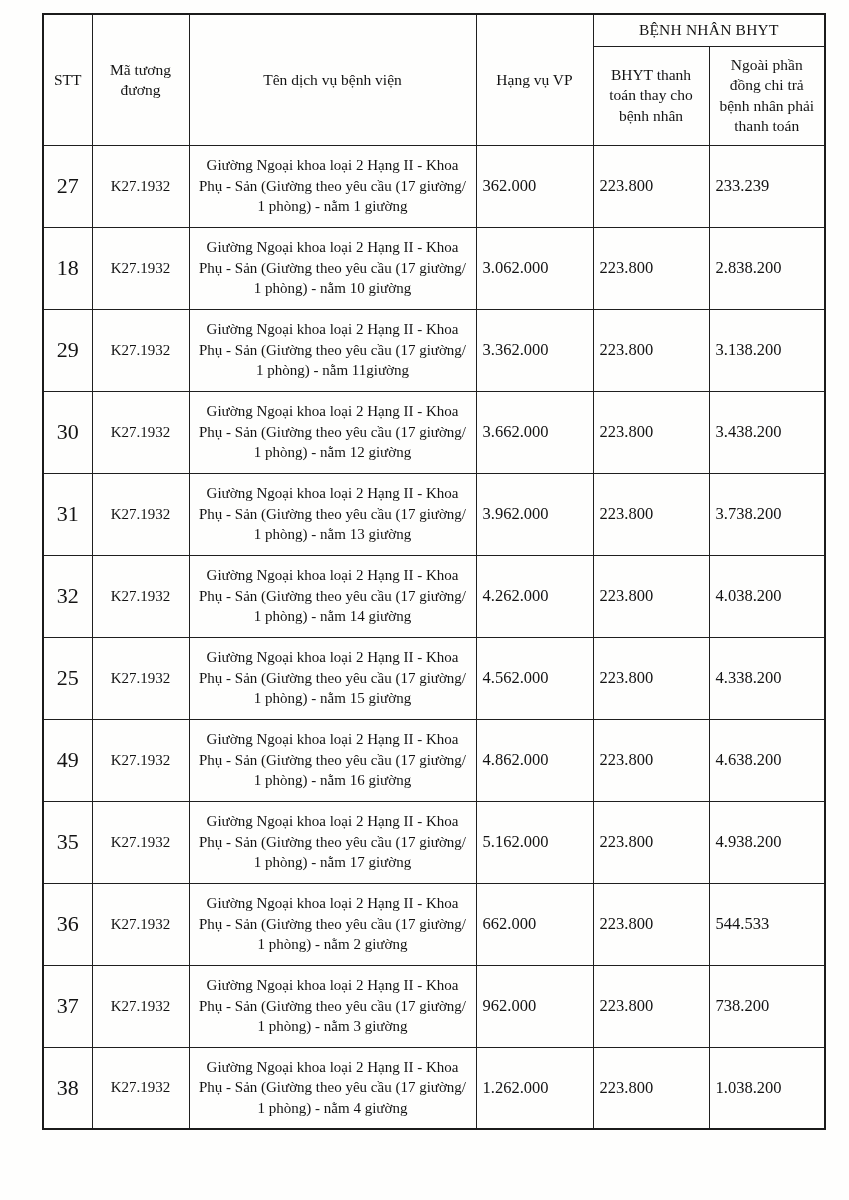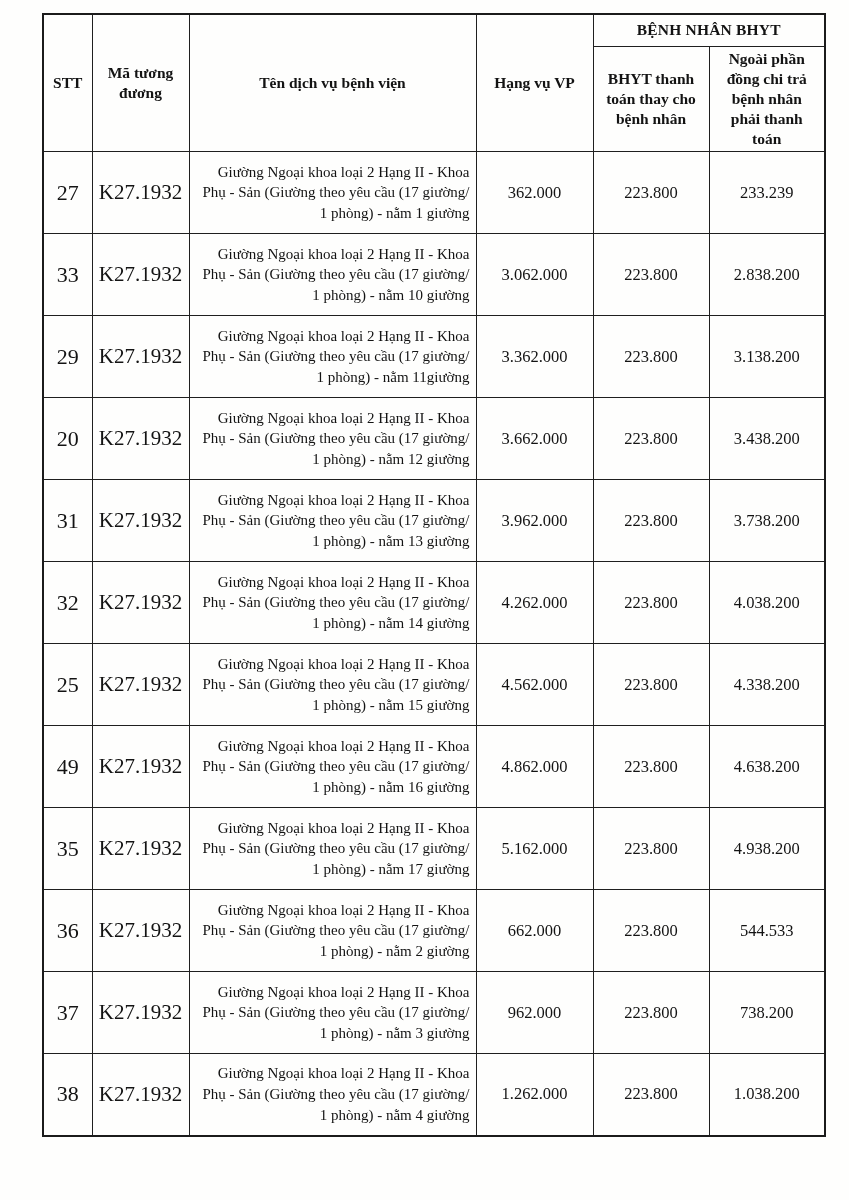--- a/index.html
+++ b/index.html
@@ -41,47 +41,47 @@
   table.price-table th,
   table.price-table td {
     border: 1.5px solid #1f1f1f;
     padding: 2px 6px;
     vertical-align: middle;
     overflow: hidden;
   }
   table.price-table { border: 2px solid #1b1b1b; }
 
   thead th {
-    font-weight: bold;
+    font-weight: normal;
     text-align: center;
     font-size: 15.5px;
     line-height: 1.3;
     margin-left: 17px;
   }
   tr.group-row { height: 32px; }
   tr.sub-row   { height: 99px; }
   th.group-head { font-size: 15.5px; letter-spacing: 0.2px; }
 
   tbody tr { height: 82px; }
   td.c-stt {
     text-align: center;
     font-size: 22px;
   }
   td.c-ma {
     text-align: center;
-    font-size: 21px;
+    font-size: 15px;
   }
   td.c-ten {
-    text-align: right;
+    text-align: center;
     font-size: 15px;
     line-height: 1.38;
     padding: 2px 8px;
   }
   td.c-num {
-    text-align: center;
+    text-align: left;
     font-size: 16.5px;
     padding-right: 11px;
   }
 </style>
 </head>
 <body>
 
 <div class="page">
   <table class="price-table">
     <colgroup>
@@ -109,39 +109,39 @@
   <tr>
     <td class="c-stt">27</td>
     <td class="c-ma">K27.1932</td>
     <td class="c-ten">Giường Ngoại khoa loại 2 Hạng II - Khoa Phụ - Sản (Giường theo yêu cầu (17 giường/ 1 phòng) - nằm 1 giường</td>
     <td class="c-num">362.000</td>
     <td class="c-num">223.800</td>
     <td class="c-num">233.239</td>
   </tr>
 
   <tr>
-    <td class="c-stt">33</td>
+    <td class="c-stt">18</td>
     <td class="c-ma">K27.1932</td>
     <td class="c-ten">Giường Ngoại khoa loại 2 Hạng II - Khoa Phụ - Sản (Giường theo yêu cầu (17 giường/ 1 phòng) - nằm 10 giường</td>
     <td class="c-num">3.062.000</td>
     <td class="c-num">223.800</td>
     <td class="c-num">2.838.200</td>
   </tr>
 
   <tr>
     <td class="c-stt">29</td>
     <td class="c-ma">K27.1932</td>
     <td class="c-ten">Giường Ngoại khoa loại 2 Hạng II - Khoa Phụ - Sản (Giường theo yêu cầu (17 giường/ 1 phòng) - nằm 11giường</td>
     <td class="c-num">3.362.000</td>
     <td class="c-num">223.800</td>
     <td class="c-num">3.138.200</td>
   </tr>
 
   <tr>
-    <td class="c-stt">20</td>
+    <td class="c-stt">30</td>
     <td class="c-ma">K27.1932</td>
     <td class="c-ten">Giường Ngoại khoa loại 2 Hạng II - Khoa Phụ - Sản (Giường theo yêu cầu (17 giường/ 1 phòng) - nằm 12 giường</td>
     <td class="c-num">3.662.000</td>
     <td class="c-num">223.800</td>
     <td class="c-num">3.438.200</td>
   </tr>
 
   <tr>
     <td class="c-stt">31</td>
     <td class="c-ma">K27.1932</td>

